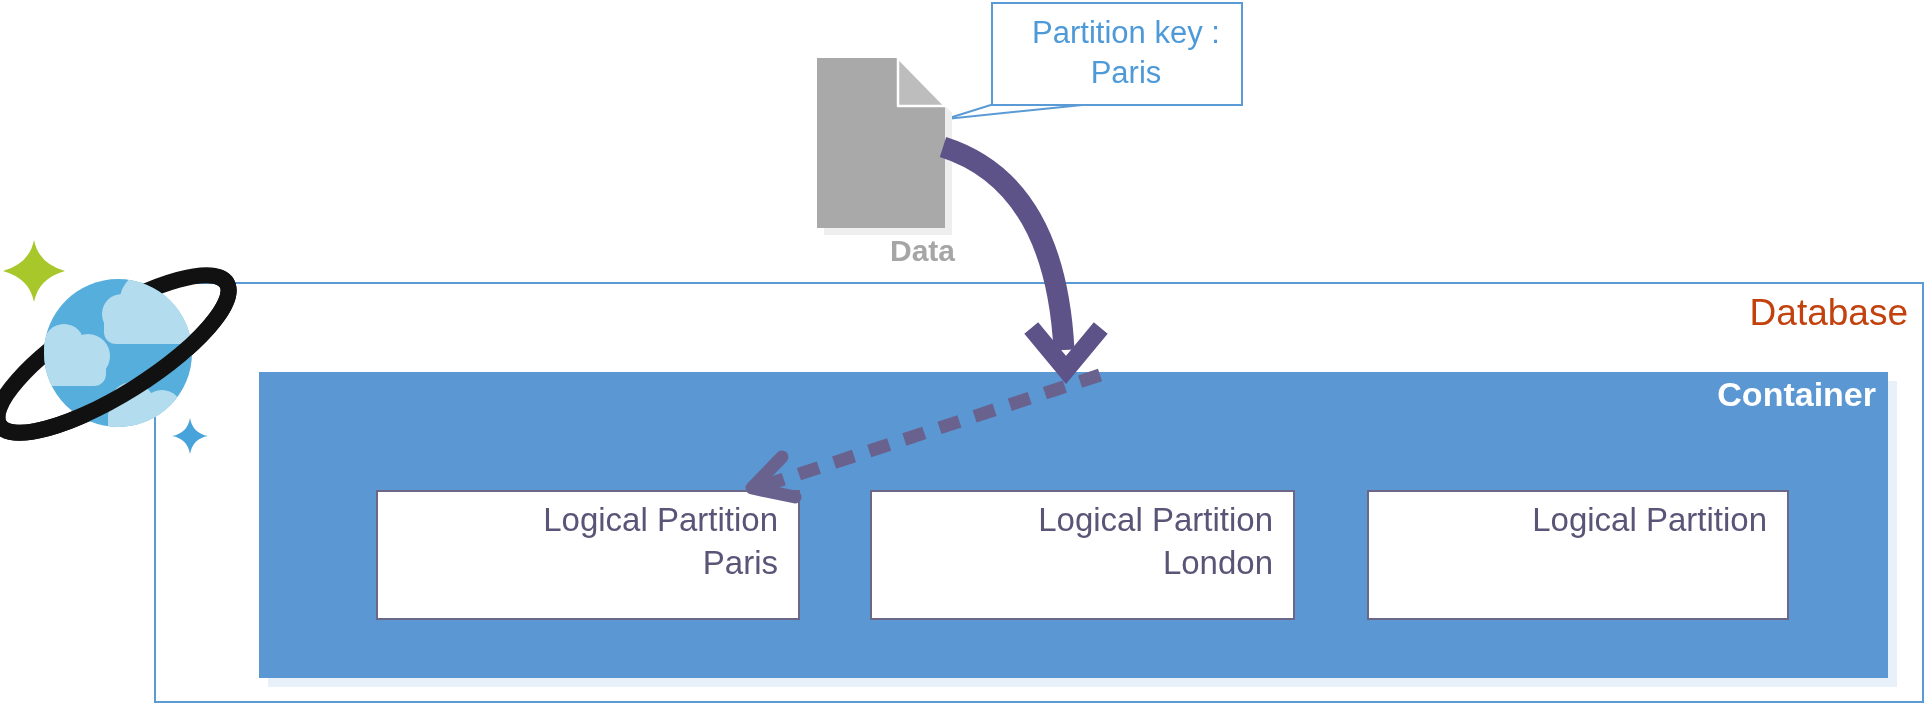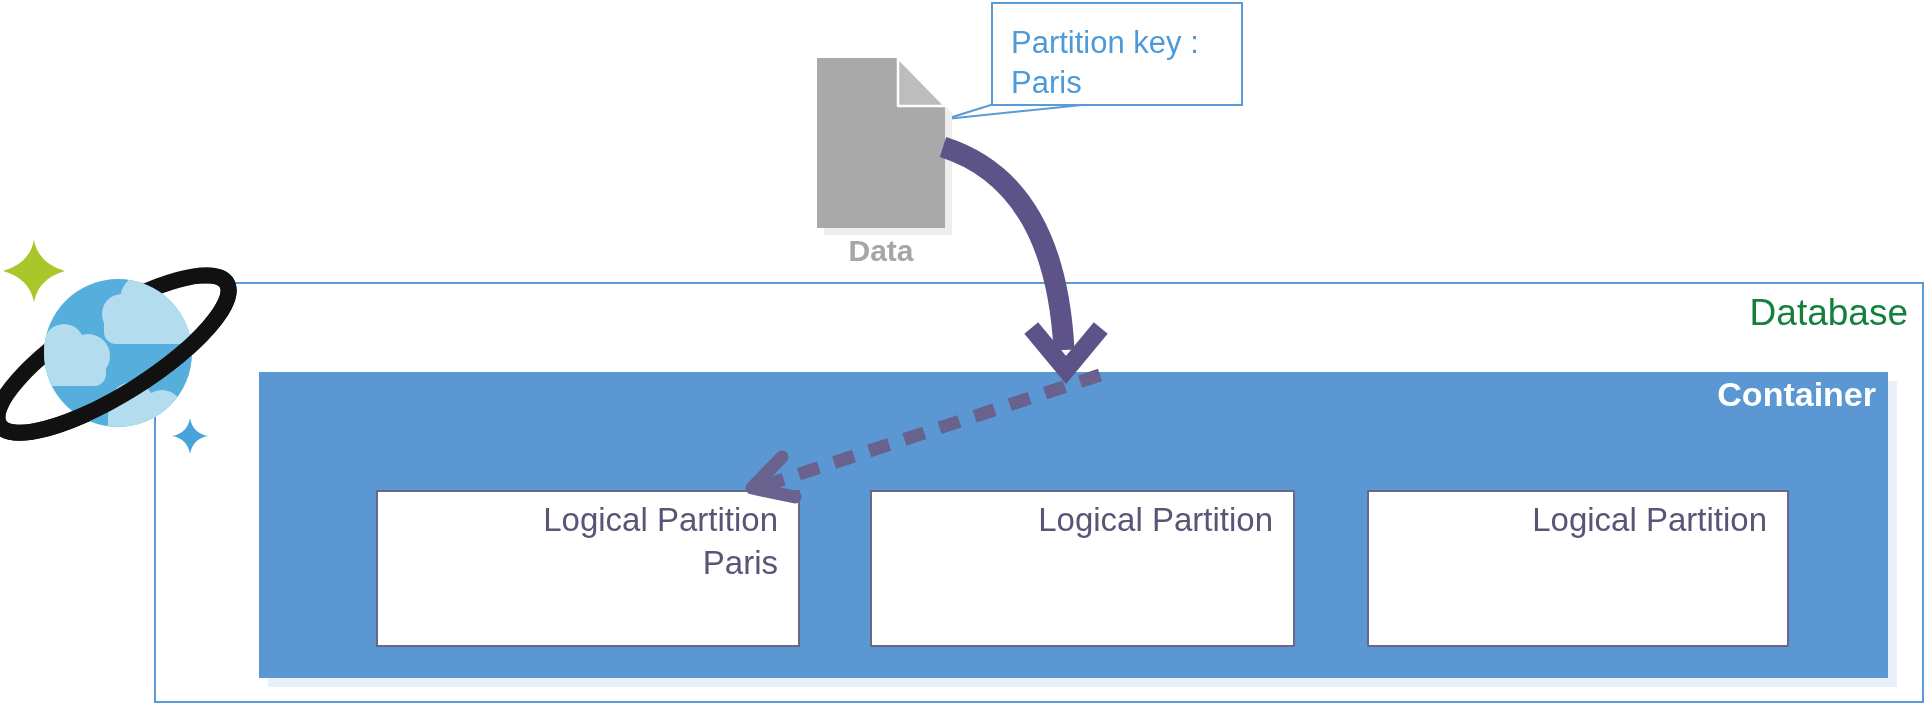--- a/index.html
+++ b/index.html
@@ -19,21 +19,21 @@
     width: 1770px; height: 421px;
     border: 2px solid #5B9BD5;
     background: #ffffff;
     box-sizing: border-box;
     z-index: 1;
   }
   .database-label {
     position: absolute;
     top: 8px; right: 14px;
     font-size: 37px;
-    color: #15803d;
+    color: #c2410c;
   }
 
   
   .container-box {
     position: absolute;
     left: 259px; top: 372px;
     width: 1629px; height: 306px;
     background: #5B97D3;
     box-shadow: 9px 9px 0 0 #E8F0F9;
     z-index: 2;
@@ -43,21 +43,21 @@
     top: 3px; right: 12px;
     font-size: 34px;
     font-weight: bold;
     color: #ffffff;
   }
 
   
   .partition-box {
     position: absolute;
     top: 490px;
-    height: 157px;
+    height: 130px;
     background: #ffffff;
     border: 2px solid #6B6787;
     box-sizing: border-box;
     z-index: 3;
     text-align: right;
     padding: 6px 20px 0 15px;
     color: #5A5477;
     font-size: 33px;
     line-height: 43px;
   }
@@ -75,33 +75,34 @@
   }
 
   
   .callout {
     position: absolute;
     left: 991px; top: 2px;
     width: 252px; height: 104px;
     border: 2px solid #5B9BD5;
     background: #ffffff;
     box-sizing: border-box;
-    padding: 19px 0 0 18px;
+    padding: 9px 0 0 18px;
     font-size: 31px;
     line-height: 40px;
     color: #4E9AD9;
     z-index: 5;
+    text-align: center;
   }
 
   
   .data-label {
     position: absolute;
     left: 807px; top: 234px;
     width: 148px;
-    text-align: center;
+    text-align: right;
     font-size: 30px;
     font-weight: bold;
     color: #A6A6A6;
     z-index: 5;
   }
 </style>
 </head>
 <body>
 
 <div class="canvas">
@@ -113,20 +114,21 @@
   <div class="container-box">
     <div class="container-label">Container</div>
   </div>
 
   <div class="partition-box partition-paris">
     <div>Logical Partition</div>
     <div>Paris</div>
   </div>
   <div class="partition-box partition-london">
     <div>Logical Partition</div>
+    <div>London</div>
   </div>
   <div class="partition-box partition-mumbay">
     <div>Logical Partition</div>
   </div>
 
   <svg class="overlay" viewBox="0 0 1932 710" xmlns="http://www.w3.org/2000/svg">
 
     <g stroke="#5B9BD5" stroke-width="2" fill="none">
       <path d="M 946 119 L 994 104"></path>
       <path d="M 946 119 L 1092 104"></path>

